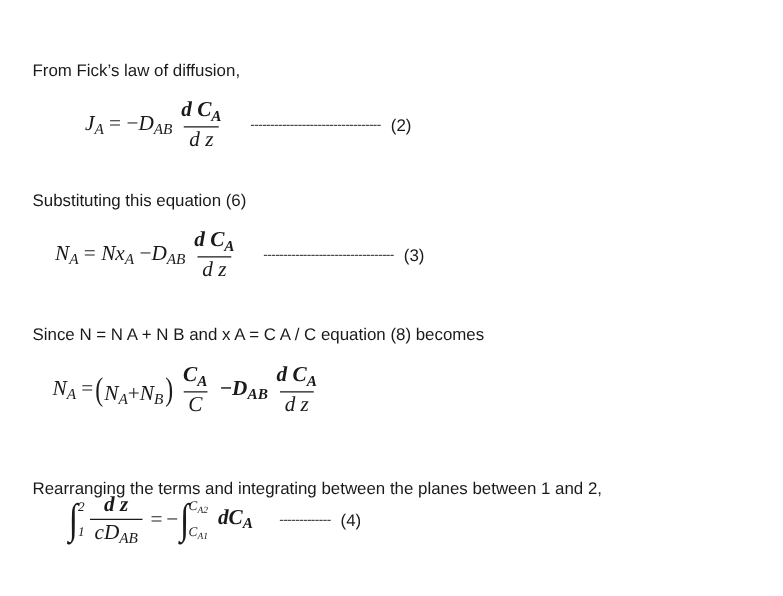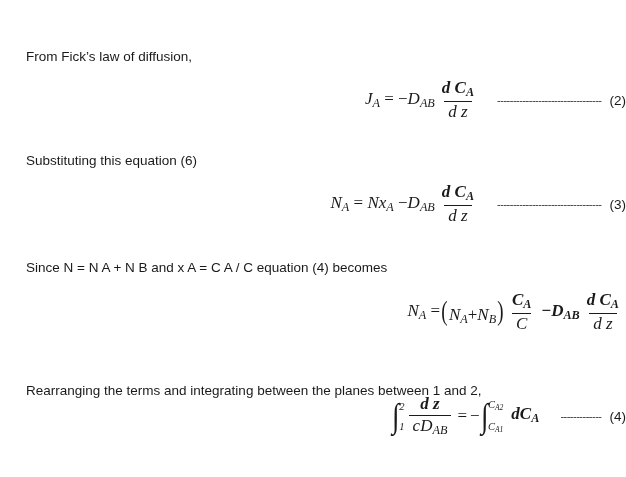--- a/index.html
+++ b/index.html
@@ -34,21 +34,21 @@
     font-size: 0.72em;
     vertical-align: -0.28em;
     font-style: italic;
   }
   .eq-block {
     font-family: "Liberation Serif", serif;
     font-style: italic;
     color: #1a1a1a;
     display: flex;
     align-items: center;
-    justify-content: flex-end;
+    justify-content: flex-start;
   }
   .frac {
     display: inline-flex;
     flex-direction: column;
     align-items: center;
     vertical-align: middle;
     margin: 0 3px;
   }
   .frac .num {
     padding: 0 4px 1px 4px;
@@ -128,42 +128,42 @@
       <span class="rule" style="margin-left:16px;">---------------------------------</span>
       <span class="eqnum" style="margin-left:8px;">(2)</span>
     </div>
   </div>
 
   <div class="row" style="top:108px;">
     <p class="para">Substituting this equation (6)</p>
   </div>
 
   <div class="row" style="top:140px;">
-    <div class="eq-block" style="padding-left:108px; font-size:17px;">
+    <div class="eq-block" style="padding-left:44px; font-size:17px;">
       <span class="nowrap">
         <span>N</span><span class="sub">A</span>
         <span style="font-style:normal;">=</span>
         <span>Nx</span><span class="sub">A</span>
         <span style="font-style:normal;">−</span><span>D</span><span class="sub">AB</span>
       </span>
       <span class="frac">
         <span class="num"><span>d C</span><span class="sub">A</span></span>
         <span class="den">d z</span>
       </span>
       <span class="rule" style="margin-left:16px;">---------------------------------</span>
       <span class="eqnum" style="margin-left:8px;">(3)</span>
     </div>
   </div>
 
   <div class="row" style="top:215px;">
-    <p class="para">Since N = N A + N B and x A = C A / C equation (4) becomes</p>
+    <p class="para">Since N = N A + N B and x A = C A / C equation (8) becomes</p>
   </div>
 
   <div class="row" style="top:248px;">
-    <div class="eq-block" style="padding-left:82px; font-size:17px;">
+    <div class="eq-block" style="padding-left:42px; font-size:17px;">
       <span class="nowrap">
         <span>N</span><span class="sub">A</span>
         <span style="font-style:normal;">=</span>
       </span>
       <span class="nowrap">
         <span class="paren-big">(</span><span>N</span><span class="sub">A</span><span style="font-style:normal;">+</span><span>N</span><span class="sub">B</span><span class="paren-big">)</span>
       </span>
       <span class="frac">
         <span class="num"><span>C</span><span class="sub">A</span></span>
         <span class="den">C</span>

